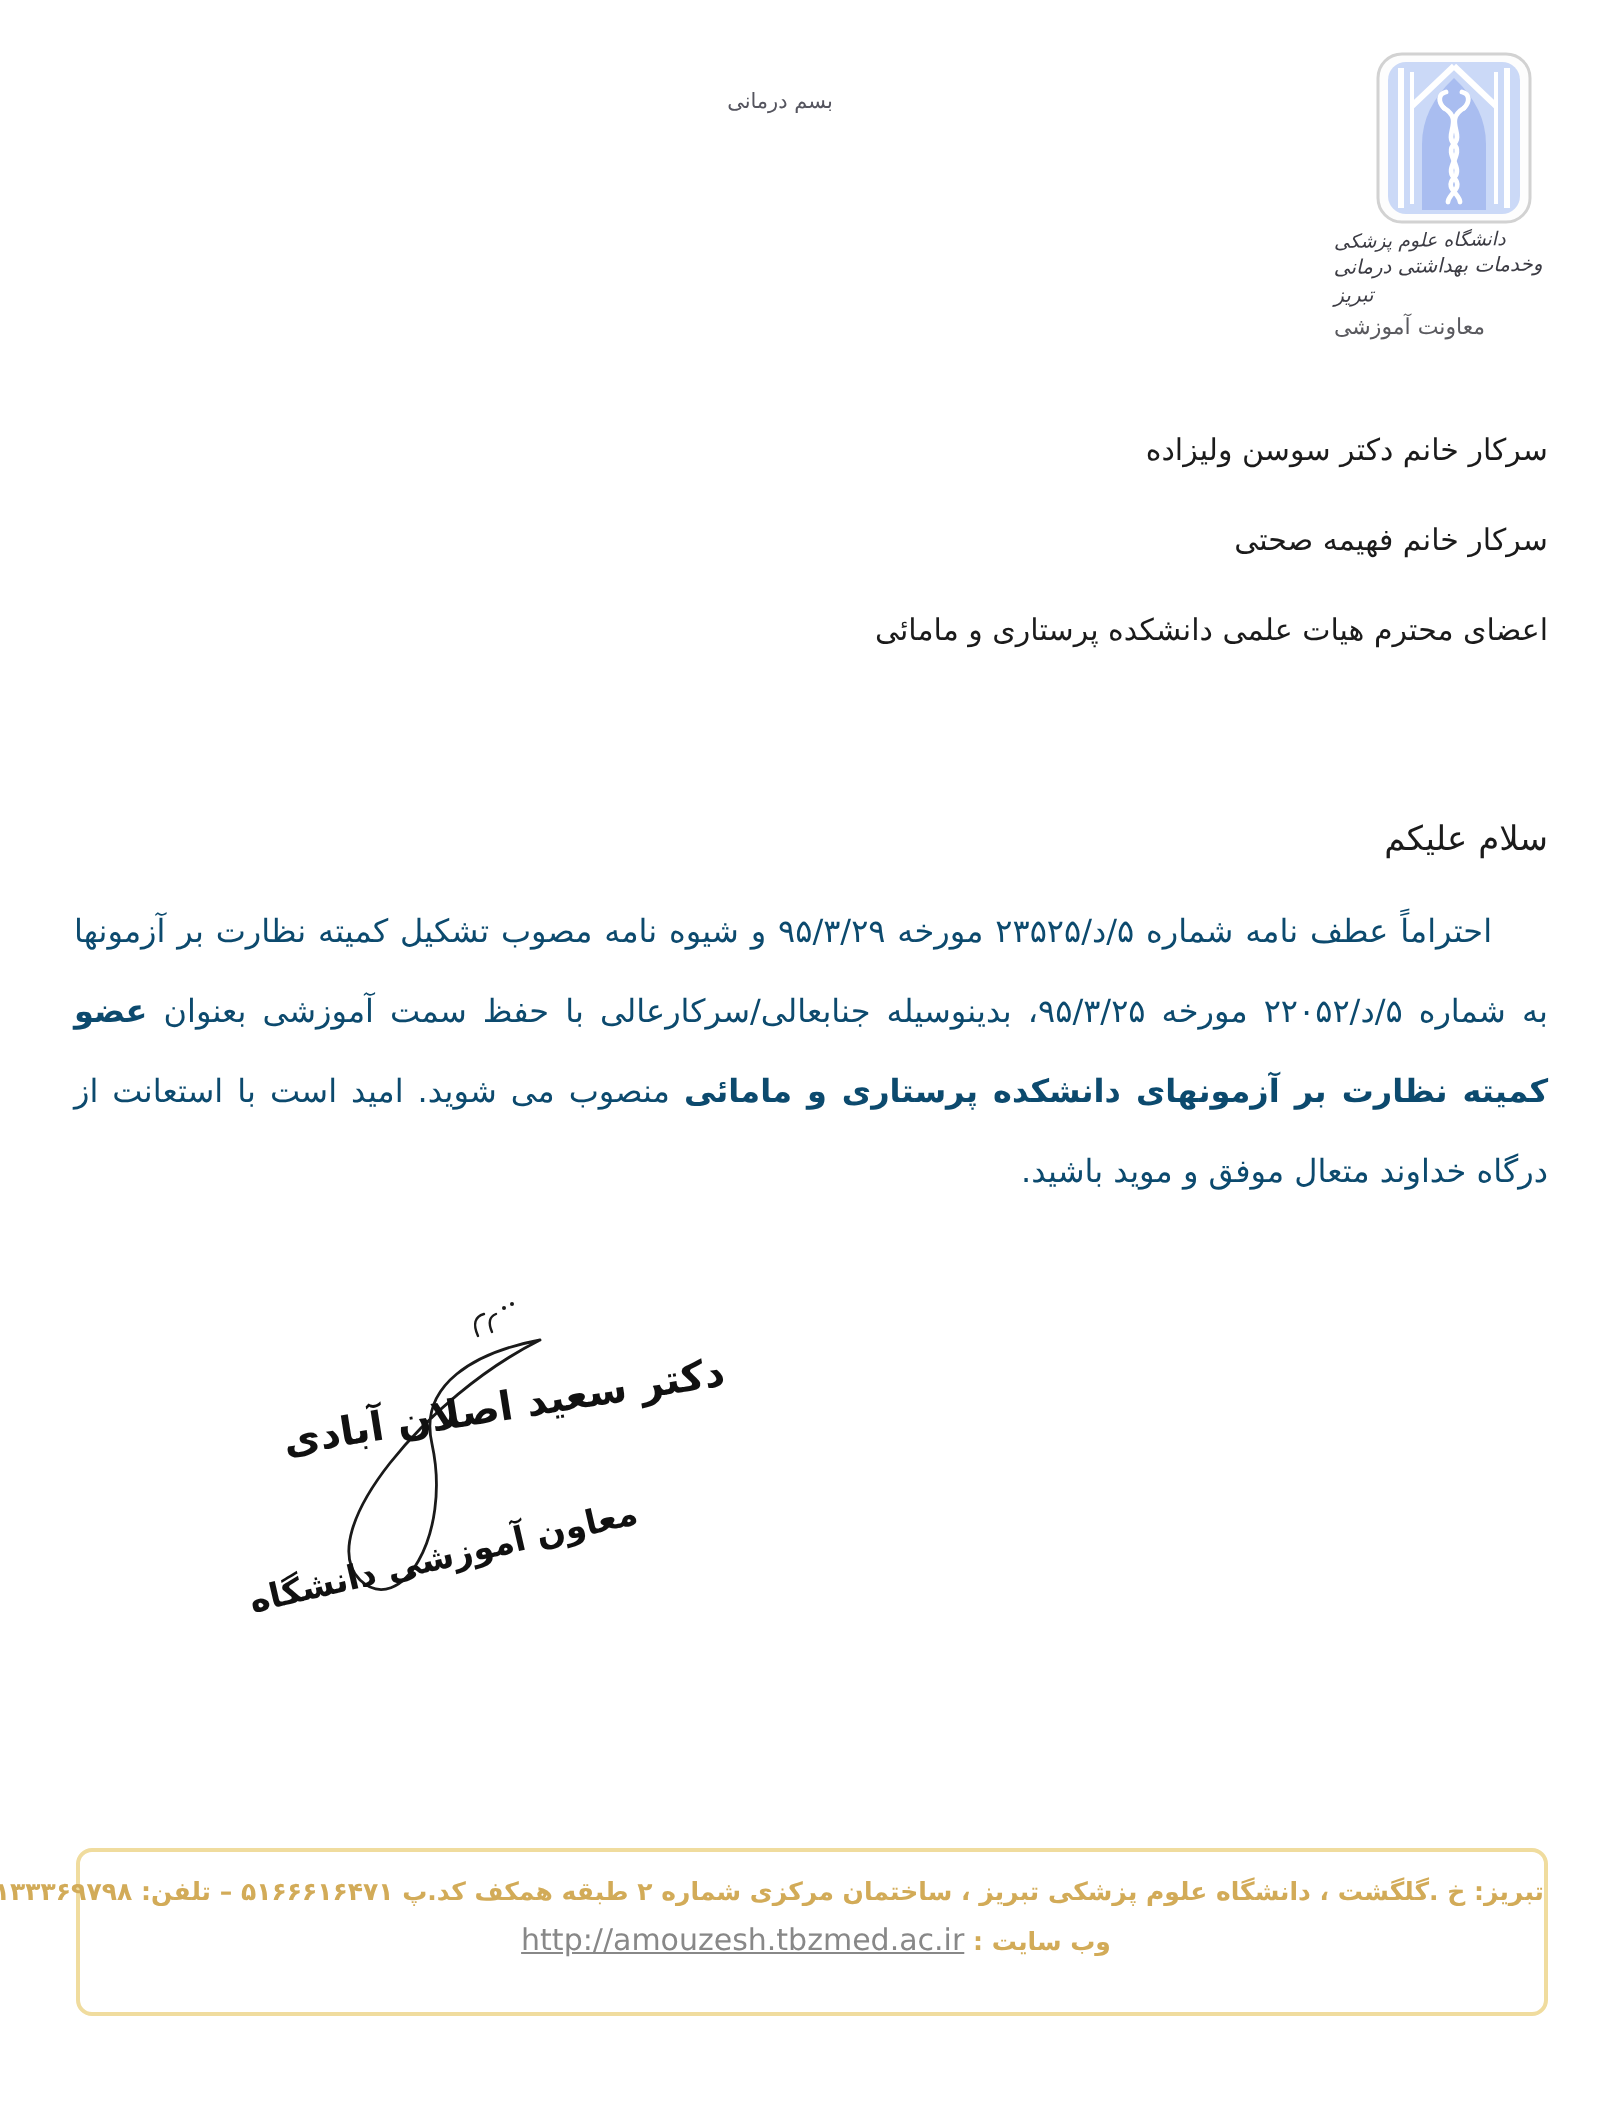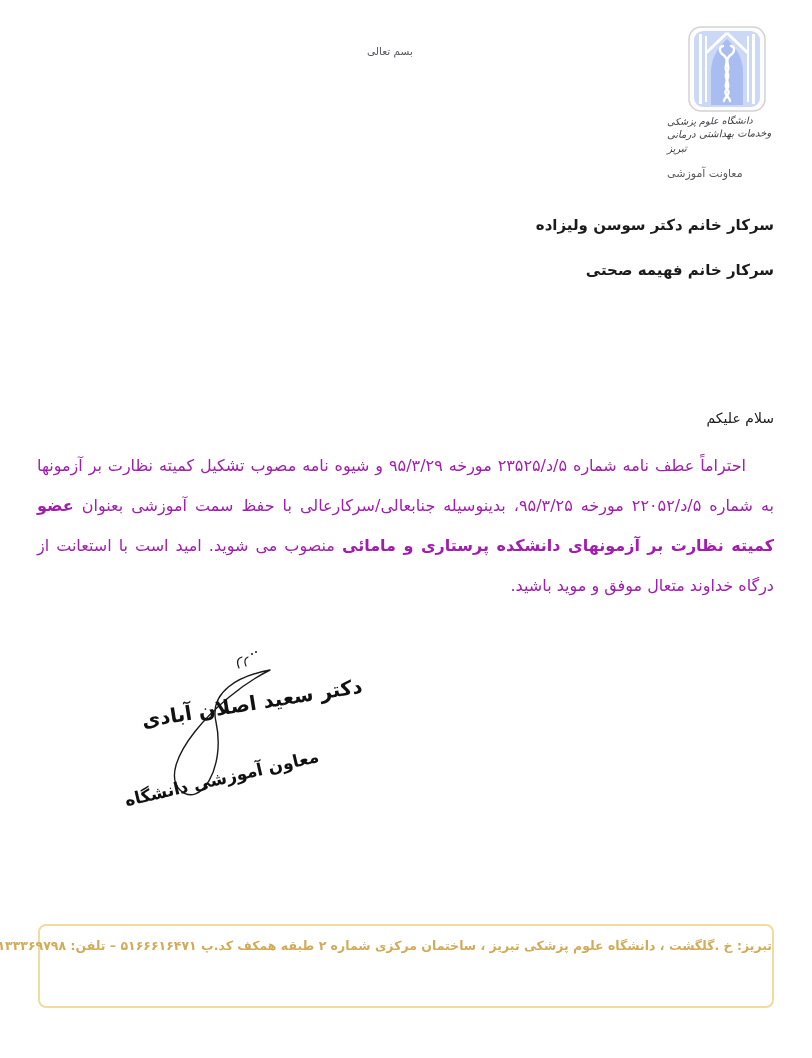--- a/index.html
+++ b/index.html
@@ -10,31 +10,31 @@
   
   .bismillah{
     position:absolute;top:45px;left:310px;width:160px;text-align:center;
     font-size:10.5px;color:#55555f;direction:rtl;
   }
   
   .logo-block{position:absolute;top:26px;right:25px;width:120px;text-align:left;}
   .emblem{display:block;margin:0 auto 2px auto;}
   .logo-cal1{font-size:9.5px;font-style:italic;color:#3c3c44;line-height:13px;transform:rotate(-1deg);}
   .logo-cal2{font-size:10px;font-style:italic;color:#3c3c44;line-height:14px;transform:rotate(-1deg);}
-  .logo-dept{font-size:11px;color:#5a5a5f;line-height:17px;margin-top:10px;}
+  .logo-dept{font-size:11px;color:#5a5a5f;line-height:17px;margin-top:0;}
   
   .recipients{position:absolute;top:203px;right:38px;left:38px;direction:rtl;}
-  .recipient{font-weight:700;font-size:15px;line-height:45px;white-space:nowrap;}
+  .recipient{font-weight:400;font-size:15px;line-height:45px;white-space:nowrap;}
   
-  .salutation{position:absolute;top:410px;right:38px;font-size:14px;direction:rtl;}
+  .salutation{position:absolute;top:410px;right:38px;font-size:17px;direction:rtl;}
   
   .body-text{
     position:absolute;top:446px;right:38px;left:37px;margin:0;
     font-size:16px;line-height:40px;text-align:justify;direction:rtl;
-    text-indent:28px;color:#a21caf;
+    text-indent:28px;color:#0c4a6e;
   }
   .body-text .b{font-weight:700;}
   
   .sign-block{position:absolute;top:648px;left:118px;width:245px;height:170px;}
   .sign-block svg{display:block;}
   
   .footer{
     position:absolute;left:38px;top:924px;width:736px;height:84px;box-sizing:border-box;
     border:2px solid #f0dc9e;border-radius:8px;background:#ffffff;
     padding-top:11px;text-align:center;direction:rtl;
@@ -45,21 +45,21 @@
     display:inline-block;direction:ltr;unicode-bidi:embed;
     font-family:"DejaVu Sans",sans-serif;font-weight:400;font-size:15px;
     color:#888888;text-decoration:underline;margin-left:4px;cursor:pointer;
   }
 </style>
 </head>
 <body>
 
 <div class="page">
 
-  <div class="bismillah">بسم تعالی</div>
+  <div class="bismillah">بسم درمانی</div>
 
   <div class="logo-block">
     <svg class="emblem" width="78" height="86" viewBox="0 0 78 86">
       <rect x="1" y="1" width="76" height="84" rx="12" fill="#fdfdfd" stroke="#d2d2d2" stroke-width="1.5"></rect>
       <rect x="6" y="5" width="66" height="76" rx="9" fill="#cbd9f7"></rect>
 
       <rect x="11" y="8" width="3" height="70" fill="#ffffff"></rect>
       <rect x="17" y="10" width="2" height="66" fill="#ffffff"></rect>
       <rect x="64" y="8" width="3" height="70" fill="#ffffff"></rect>
       <rect x="59" y="10" width="2" height="66" fill="#ffffff"></rect>
@@ -76,20 +76,21 @@
       </g>
     </svg>
     <div class="logo-cal1">دانشگاه علوم پزشکی</div>
     <div class="logo-cal2">وخدمات بهداشتی درمانی تبریز</div>
     <div class="logo-dept">معاونت آموزشی</div>
   </div>
 
   <div class="recipients">
     <div class="recipient">سرکار خانم دکتر سوسن ولیزاده</div>
     <div class="recipient">سرکار خانم فهیمه صحتی</div>
+    <div class="recipient">اعضای محترم هیات علمی دانشکده پرستاری و مامائی</div>
   </div>
 
   <div class="salutation">سلام علیکم</div>
 
   <p class="body-text"><span>احتراماً عطف نامه شماره ۵/د/۲۳۵۲۵ مورخه ۹۵/۳/۲۹ و شیوه نامه مصوب تشکیل کمیته نظارت بر آزمونها به شماره ۵/د/۲۲۰۵۲ مورخه ۹۵/۳/۲۵، بدینوسیله جنابعالی/سرکارعالی با حفظ سمت آموزشی بعنوان </span><span class="b">عضو کمیته نظارت بر آزمونهای دانشکده پرستاری و مامائی</span><span> منصوب می شوید. امید است با استعانت از درگاه خداوند متعال موفق و موید باشید.</span></p>
 
   <div class="sign-block">
     <svg width="245" height="170" viewBox="0 0 245 170">
 
       <g stroke="#1a1a1a" stroke-width="1.2" fill="none" stroke-linecap="round">
@@ -102,15 +103,19 @@
       <path d="M152,22 C96,50 38,118 62,142 C82,161 108,120 98,74 C91,44 120,28 152,22" stroke="#1a1a1a" stroke-width="1.4" fill="none" stroke-linecap="round"></path>
 
       <text x="135" y="62" transform="rotate(-9 135 62)" text-anchor="middle" direction="rtl" style="font-family:'DejaVu Sans',sans-serif;font-size:20px;font-weight:700;fill:#111;">دکتر سعید اصلان آبادی</text>
 
       <text x="105" y="136" transform="rotate(-13 105 136)" text-anchor="middle" direction="rtl" style="font-family:'DejaVu Sans',sans-serif;font-size:17px;font-weight:700;fill:#111;">معاون آموزشی دانشگاه</text>
     </svg>
   </div>
 
   <div class="footer">
     <div class="f-line1">تبریز: خ .گلگشت ، دانشگاه علوم پزشکی تبریز ، ساختمان مرکزی شماره ۲ طبقه همکف کد.پ ۵۱۶۶۶۱۶۴۷۱ – تلفن: ۰۴۱۳۳۳۶۹۷۹۸ دور نویس ۰۴۱۳۳۳۵۵۹۵۱</div>
+    <div class="f-line2">
+      <span>وب سایت :</span>
+      <a class="url">http://amouzesh.tbzmed.ac.ir</a>
+    </div>
   </div>
 
 </div>
 
 </body></html>

